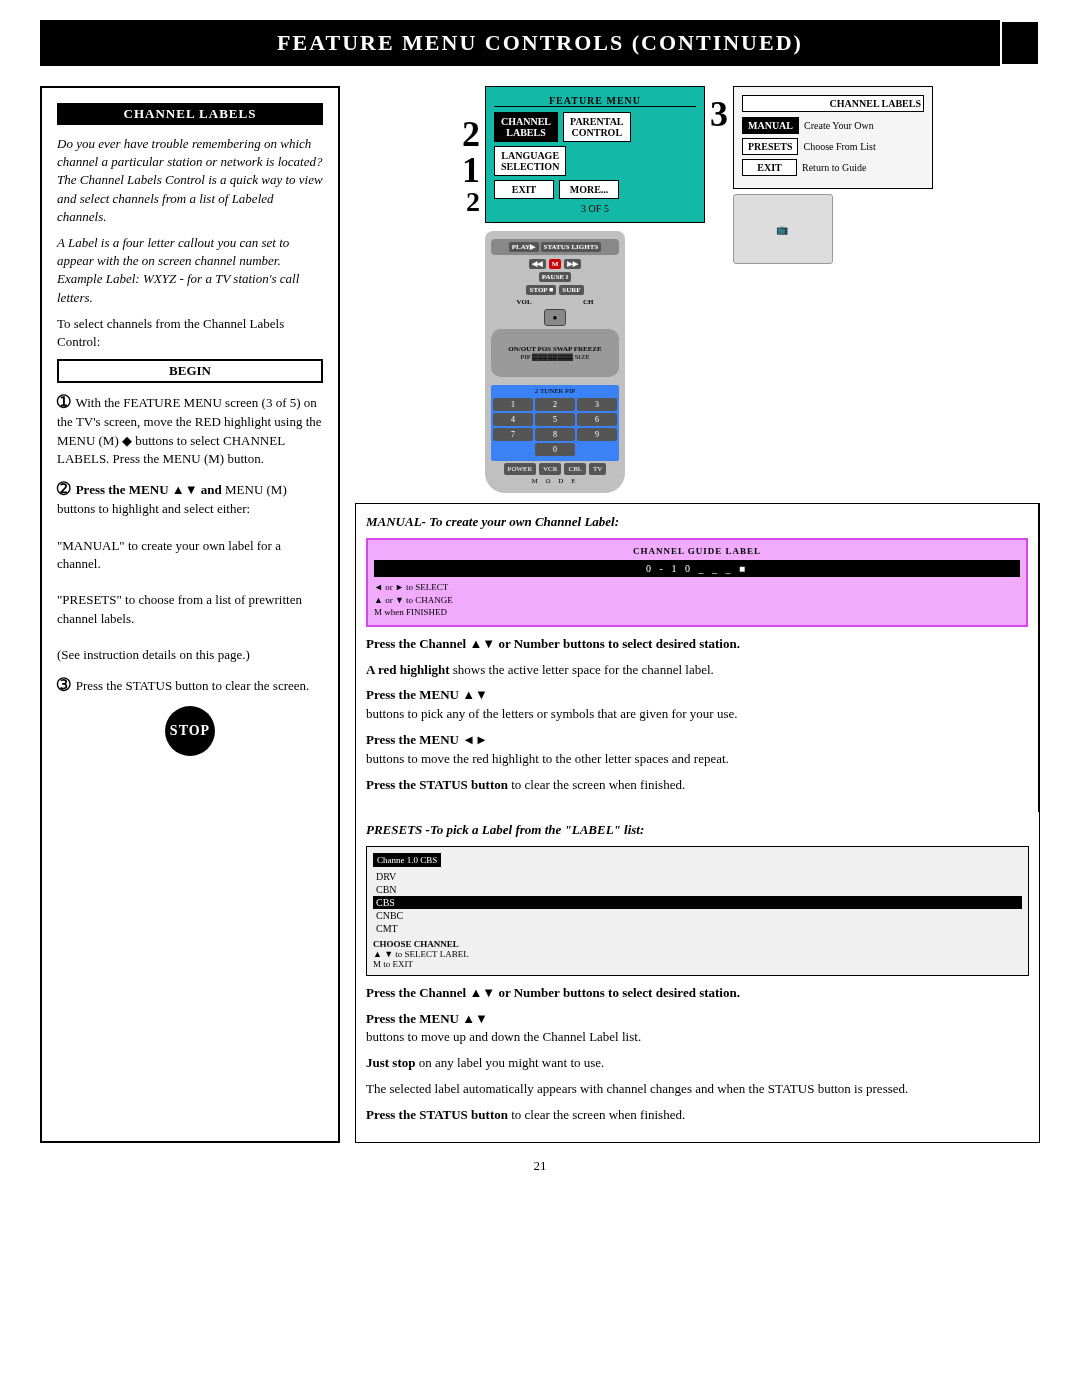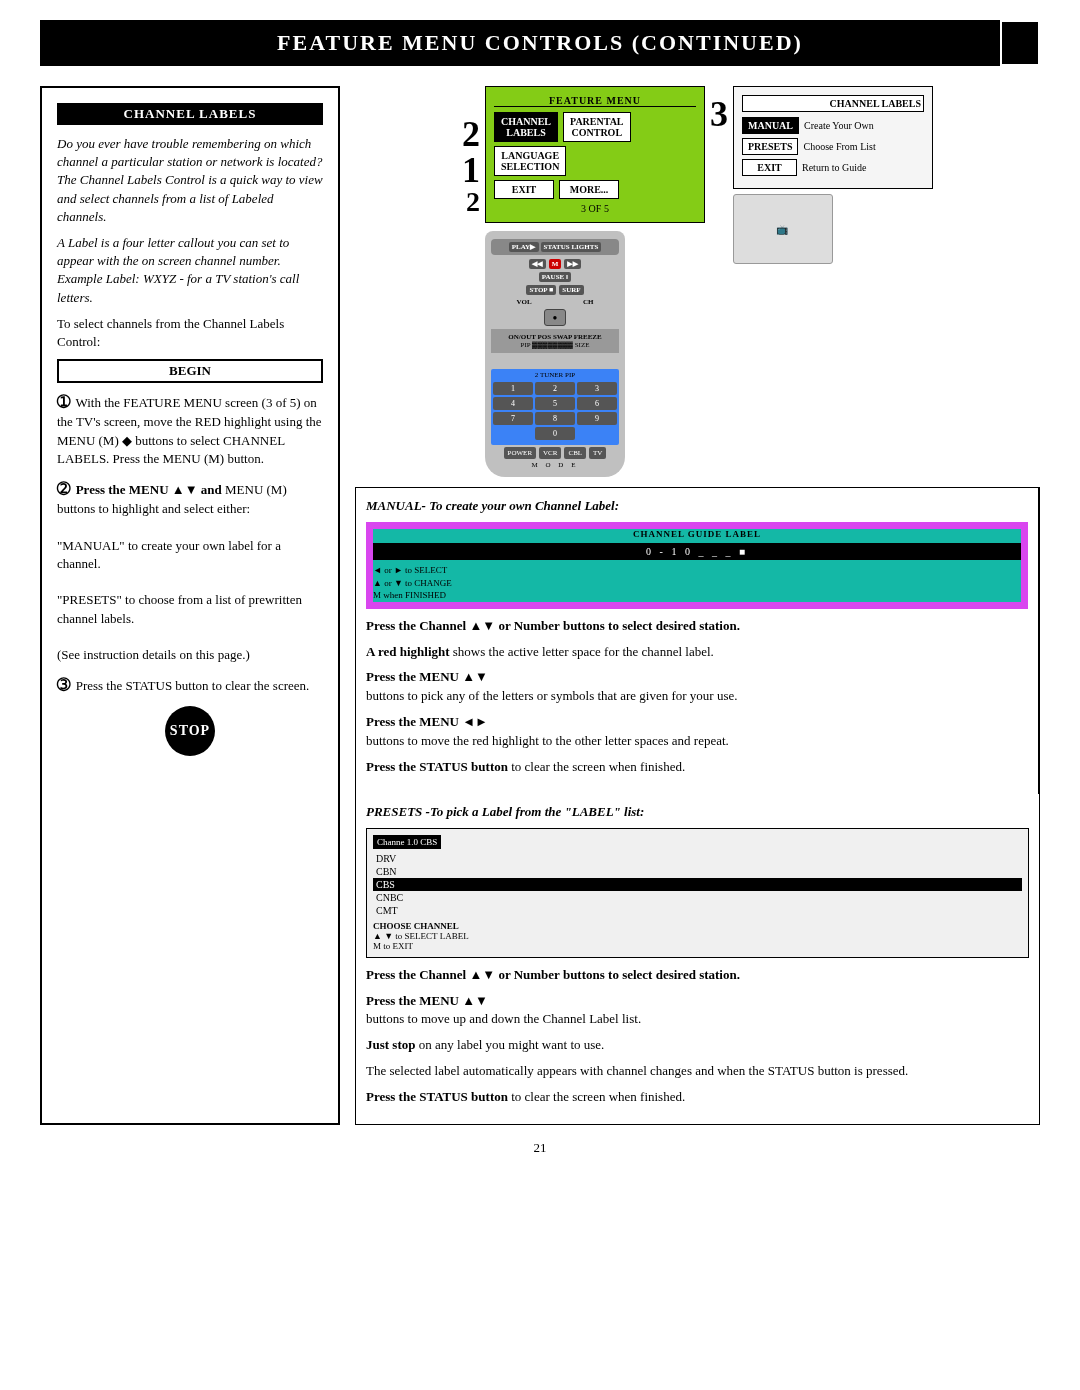--- a/index.html
+++ b/index.html
@@ -117,21 +117,21 @@
       display: flex;
       flex-direction: column;
       align-items: center;
     }
     .feature-menu-diagram {
       border: 1px solid #000;
       width: 220px;
       padding: 8px;
       font-size: 11px;
       margin-bottom: 8px;
-      background: #84cc16;
+      background: #14b8a6;
     }
     .fm-title {
       text-align: center;
       font-size: 10px;
       font-weight: bold;
       border-bottom: 1px solid #000;
       margin-bottom: 5px;
       letter-spacing: 1px;
     }
     .fm-row {
@@ -224,22 +224,23 @@
     }
     .bottom-text {
       font-size: 13px;
       line-height: 1.45;
       margin-bottom: 7px;
     }
     .bottom-text .bold {
       font-weight: bold;
     }
     .channel-guide-diagram {
-      border: 7px solid #d946ef;
-      background: #14b8a6;
+      border: 2px solid #d946ef;
+      padding: 6px;
+      background: #f0abfc;
       font-size: 10px;
       margin-bottom: 8px;
       width: 100%;
     }
     .cg-title {
       font-size: 9px;
       font-weight: bold;
       text-align: center;
       letter-spacing: 1px;
       margin-bottom: 4px;
@@ -442,21 +443,21 @@
                 <div class="rd-btn">STOP ■</div>
                 <div class="rd-btn">SURF</div>
               </div>
               <div style="display:flex; justify-content:space-around; margin-bottom:3px;">
                 <div style="font-size:7px; font-weight:bold;">VOL</div>
                 <div style="font-size:7px; font-weight:bold;">CH</div>
               </div>
               <div style="display:flex; justify-content:center; margin-bottom:3px;">
                 <div style="border:1px solid #444; border-radius:3px; padding:3px 8px; background:#888; font-size:8px;">●</div>
               </div>
-              <div style="background:#999; padding:4px; border-radius:0; margin-bottom:16px;">
+              <div style="background:#999; padding:16px; border-radius:10px; margin-bottom:8px;">
                 <div style="font-size:7px; text-align:center; font-weight:bold;">ON/OUT POS SWAP FREEZE</div>
                 <div style="font-size:7px; text-align:center;">PIP ▓▓▓▓▓▓▓▓ SIZE</div>
               </div>
               <div style="background:#3b82f6; padding:2px; border-radius:2px; margin-bottom:2px;">
                 <div style="font-size:7px; text-align:center;">2 TUNER PIP</div>
                 <div class="rd-num-grid">
                   <div class="rd-num">1</div>
                   <div class="rd-num">2</div>
                   <div class="rd-num">3</div>
                   <div class="rd-num">4</div>

